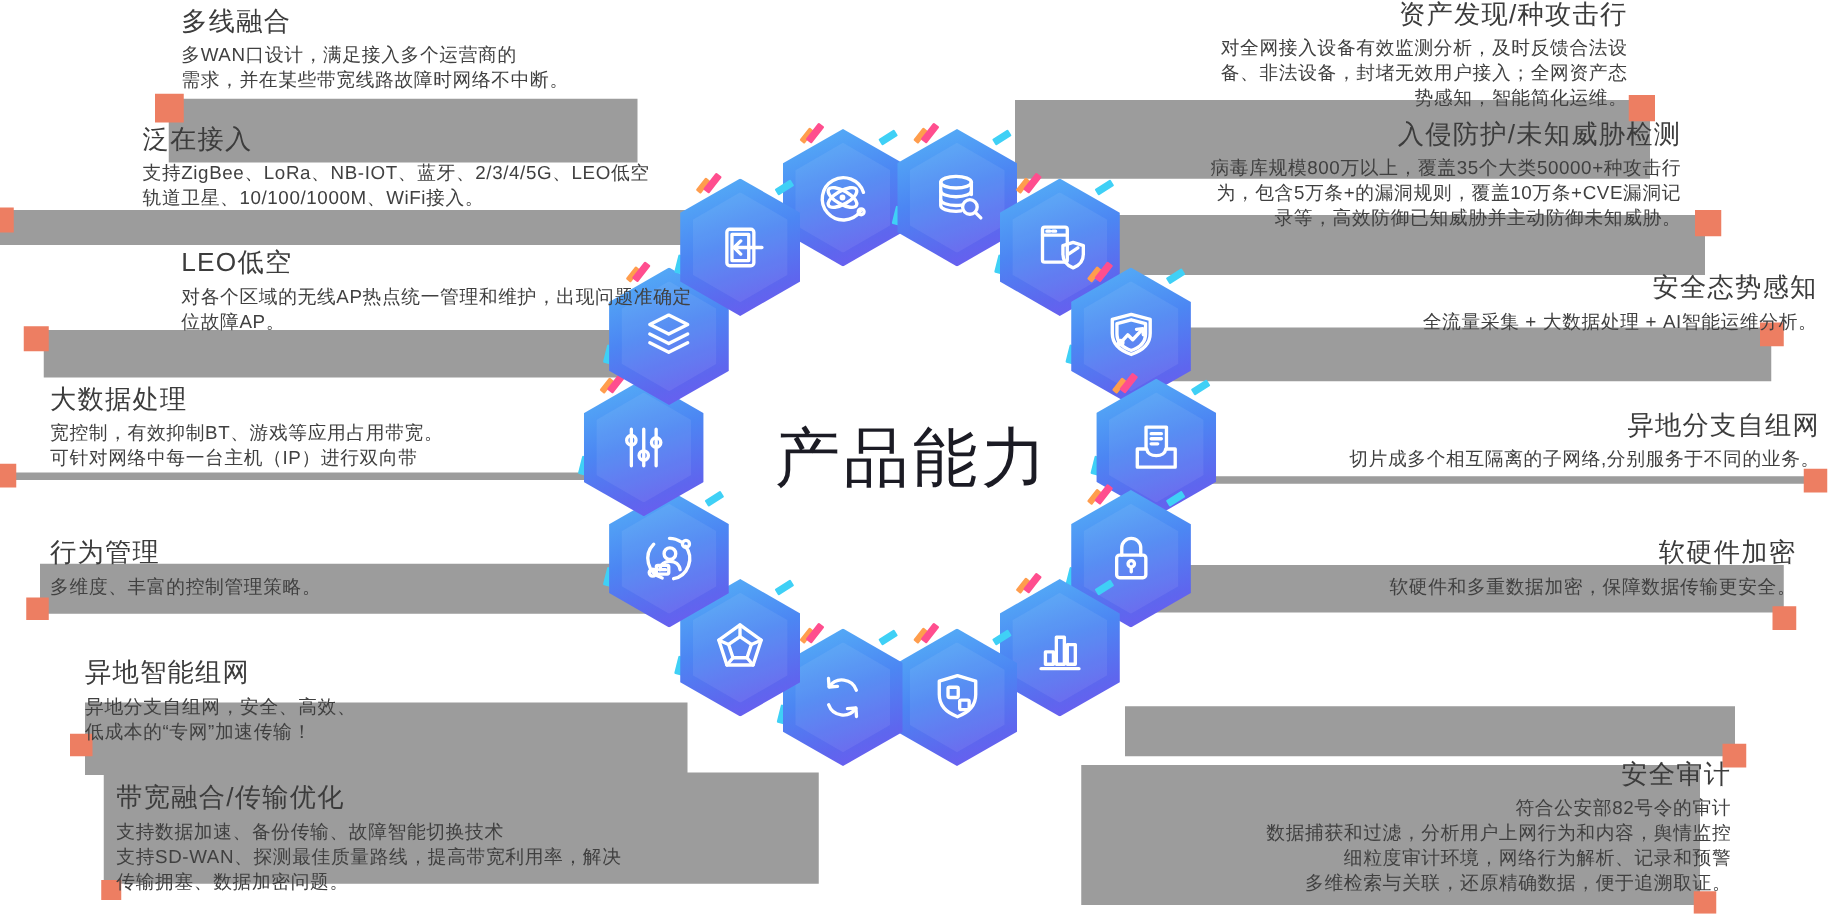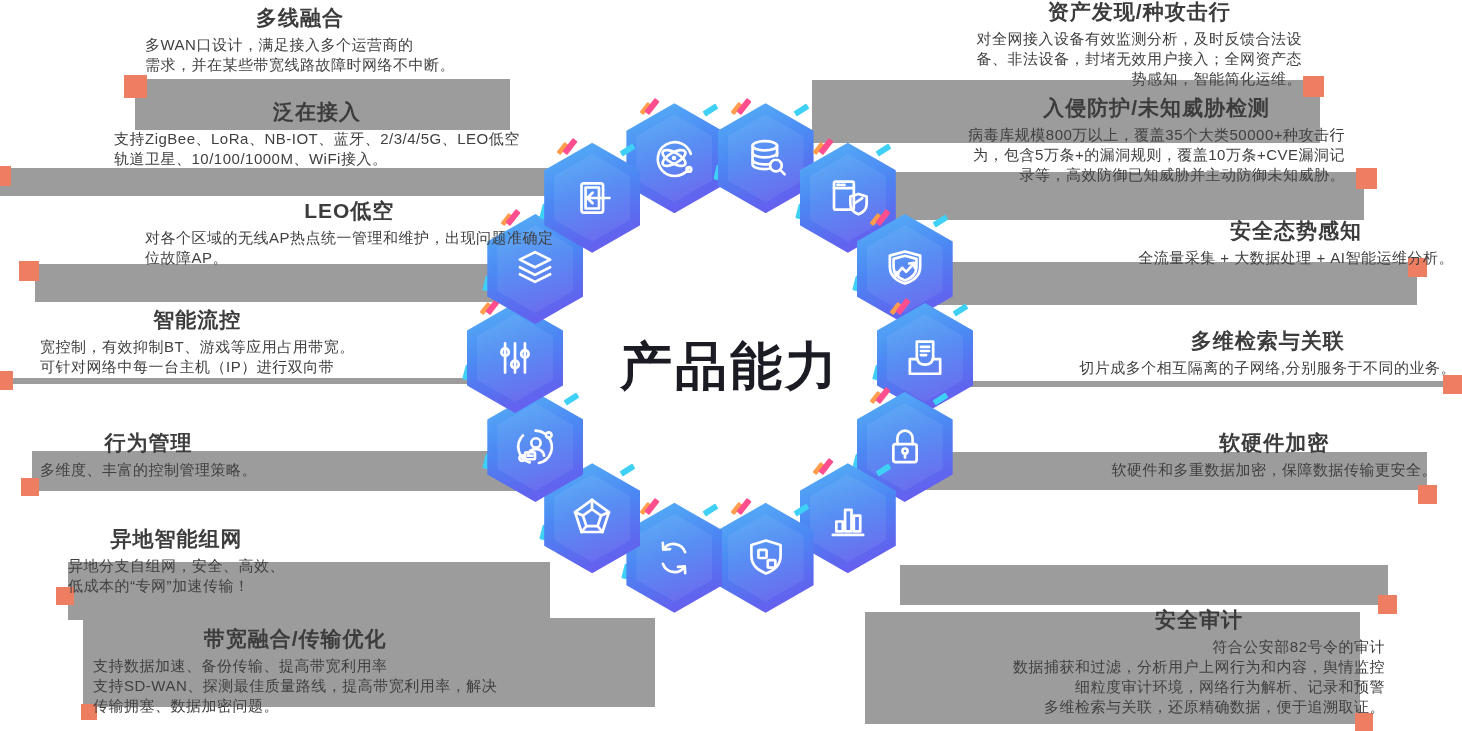--- a/index.html
+++ b/index.html
@@ -7,21 +7,21 @@
     width:1462px;height:731px;position:relative;overflow:hidden;
     background:#ffffff;
     font-family:"Liberation Sans","DejaVu Sans",sans-serif;
   }
   #stage{position:absolute;inset:0;width:1462px;height:731px;}
 
   .bar{position:absolute;background:var(--bar-gray,#9c9c9c);z-index:1;}
   .sq{position:absolute;background:var(--sq-color,#ed7e62);z-index:3;}
 
   .section{position:absolute;z-index:4;}
-  .section .t{font-size:21px;font-weight:bold;color:var(--title-col,#3c3c3c);line-height:24px;margin:0 0 5px 0;letter-spacing:1px;text-align:center;}
+  .section .t{font-size:21px;font-weight:normal;color:var(--title-col,#3c3c3c);line-height:24px;margin:0 0 5px 0;letter-spacing:1px;}
   .section .d{font-size:15px;line-height:20px;color:var(--desc-col,#404040);letter-spacing:0.5px;}
   .section.right{text-align:right;}
 
   .hex{position:absolute;width:96px;height:110px;z-index:2;}
   .hex-face{
     position:absolute;inset:0;z-index:1;
     clip-path:polygon(50% 0,100% 25%,100% 75%,50% 100%,0 75%,0 25%);
     background:linear-gradient(160deg,var(--hex-top,#55b4f7) 0%,var(--hex-mid,#4c86f3) 45%,#5e66ee 78%,var(--hex-bot,#7158f0) 100%);
   }
   .hex-inner{
@@ -31,21 +31,21 @@
   }
   .rib{position:absolute;border-radius:1px;z-index:0;}
   .rib-pink{width:6px;height:17px;background:var(--rib-pink,#ff4e8e);left:24%;top:-5px;transform:rotate(38deg);}
   .rib-orange{width:5px;height:13px;background:var(--rib-orange,#ff9d4d);left:17%;top:-1px;transform:rotate(38deg);}
   .rib-cyan-r{width:15px;height:6px;background:var(--rib-cyan,#3fd0f6);right:5%;top:4px;transform:rotate(-32deg);}
   .rib-cyan-l{width:6px;height:15px;background:var(--rib-cyan,#3fd0f6);left:-3px;top:56%;transform:rotate(14deg);}
   .hex svg{position:absolute;left:50%;top:50%;transform:translate(-50%,-50%);z-index:2;}
 
   .center-title{
     position:absolute;left:520px;top:332px;width:420px;z-index:5;
-    text-align:center;font-size:52px;font-weight:bold;letter-spacing:3px;
+    text-align:center;font-size:52px;font-weight:normal;letter-spacing:3px;
     color:var(--center-col,#1b1b24);
   }
 </style>
 </head>
 <body style="--bar-gray: #9C9C9C; --sq-color: #ED7E62; --hex-top: #55B4F7; --hex-mid: #4C86F3; --hex-bot: #7158F0; --rib-pink: #FF4E8E; --rib-orange: #FF9D4D; --rib-cyan: #3FD0F6; --center-col: #1B1B24; --title-col: #3C3C3C; --desc-col: #404040;">
 
 <div id="stage">
   <div class="center-title">产品能力</div>
 <div class="bar" style="left: 135px; top: 79px; width: 375px; height: 51px;"></div>
     <div class="sq" style="left: 124px; top: 75px; width: 23px; height: 23px;"></div>
@@ -64,42 +64,42 @@
     <div class="bar" style="left: 35px; top: 264px; width: 505px; height: 38px;"></div>
     <div class="sq" style="left: 19px; top: 261px; width: 20px; height: 20px;"></div>
     <div class="section left" style="top: 199px; left: 145px;">
       <div class="t">LEO低空</div>
       <div class="d">对各个区域的无线AP热点统一管理和维护，出现问题准确定</div>
       <div class="d">位故障AP。</div>
     </div>
     <div class="bar" style="left: 0px; top: 378px; width: 520px; height: 6px;"></div>
     <div class="sq" style="left: -6px; top: 371px; width: 19px; height: 19px;"></div>
     <div class="section left" style="top: 308px; left: 40px;">
-      <div class="t">智能流控</div>
+      <div class="t">大数据处理</div>
       <div class="d">宽控制，有效抑制BT、游戏等应用占用带宽。</div>
       <div class="d">可针对网络中每一台主机（IP）进行双向带</div>
     </div>
     <div class="bar" style="left: 32px; top: 451px; width: 492px; height: 40px;"></div>
     <div class="sq" style="left: 21px; top: 478px; width: 18px; height: 18px;"></div>
     <div class="section left" style="top: 431px; left: 40px;">
       <div class="t">行为管理</div>
       <div class="d">多维度、丰富的控制管理策略。</div>
     </div>
     <div class="bar" style="left: 68px; top: 562px; width: 482px; height: 58px;"></div>
     <div class="sq" style="left: 56px; top: 587px; width: 18px; height: 18px;"></div>
     <div class="section left" style="top: 527px; left: 68px;">
       <div class="t">异地智能组网</div>
       <div class="d">异地分支自组网，安全、高效、</div>
       <div class="d">低成本的“专网”加速传输！</div>
     </div>
     <div class="bar" style="left: 83px; top: 618px; width: 572px; height: 89px;"></div>
     <div class="sq" style="left: 81px; top: 704px; width: 16px; height: 16px;"></div>
     <div class="section left" style="top: 627px; left: 93px;">
       <div class="t">带宽融合/传输优化</div>
-      <div class="d">支持数据加速、备份传输、提高带宽利用率</div>
+      <div class="d">支持数据加速、备份传输、故障智能切换技术</div>
       <div class="d">支持SD-WAN、探测最佳质量路线，提高带宽利用率，解决</div>
       <div class="d">传输拥塞、数据加密问题。</div>
     </div>
     <div class="bar" style="left: 812px; top: 80px; width: 508px; height: 63px;"></div>
     <div class="sq" style="left: 1303px; top: 76px; width: 21px; height: 21px;"></div>
     <div class="section right" style="top: 0px; right: 160px;">
       <div class="t">资产发现/种攻击行</div>
       <div class="d">对全网接入设备有效监测分析，及时反馈合法设</div>
       <div class="d">备、非法设备，封堵无效用户接入；全网资产态</div>
       <div class="d">势感知，智能简化运维。</div>
@@ -114,21 +114,21 @@
     </div>
     <div class="bar" style="left: 872px; top: 262px; width: 545px; height: 43px;"></div>
     <div class="sq" style="left: 1408px; top: 258px; width: 19px; height: 19px;"></div>
     <div class="section right" style="top: 219px; right: 8px;">
       <div class="t">安全态势感知</div>
       <div class="d">全流量采集 + 大数据处理 + AI智能运维分析。</div>
     </div>
     <div class="bar" style="left: 960px; top: 381px; width: 497px; height: 6px;"></div>
     <div class="sq" style="left: 1443px; top: 375px; width: 19px; height: 19px;"></div>
     <div class="section right" style="top: 329px; right: 6px;">
-      <div class="t">多维检索与关联</div>
+      <div class="t">异地分支自组网</div>
       <div class="d">切片成多个相互隔离的子网络,分别服务于不同的业务。</div>
     </div>
     <div class="bar" style="left: 885px; top: 452px; width: 542px; height: 38px;"></div>
     <div class="sq" style="left: 1418px; top: 485px; width: 19px; height: 19px;"></div>
     <div class="section right" style="top: 431px; right: 25px; margin-left: 33px;">
       <div class="t">软硬件加密</div>
       <div class="d">软硬件和多重数据加密，保障数据传输更安全。</div>
     </div>
     <div class="bar" style="left: 900px; top: 565px; width: 488px; height: 40px;"></div>
     <div class="sq" style="left: 1378px; top: 595px; width: 19px; height: 19px;"></div>

